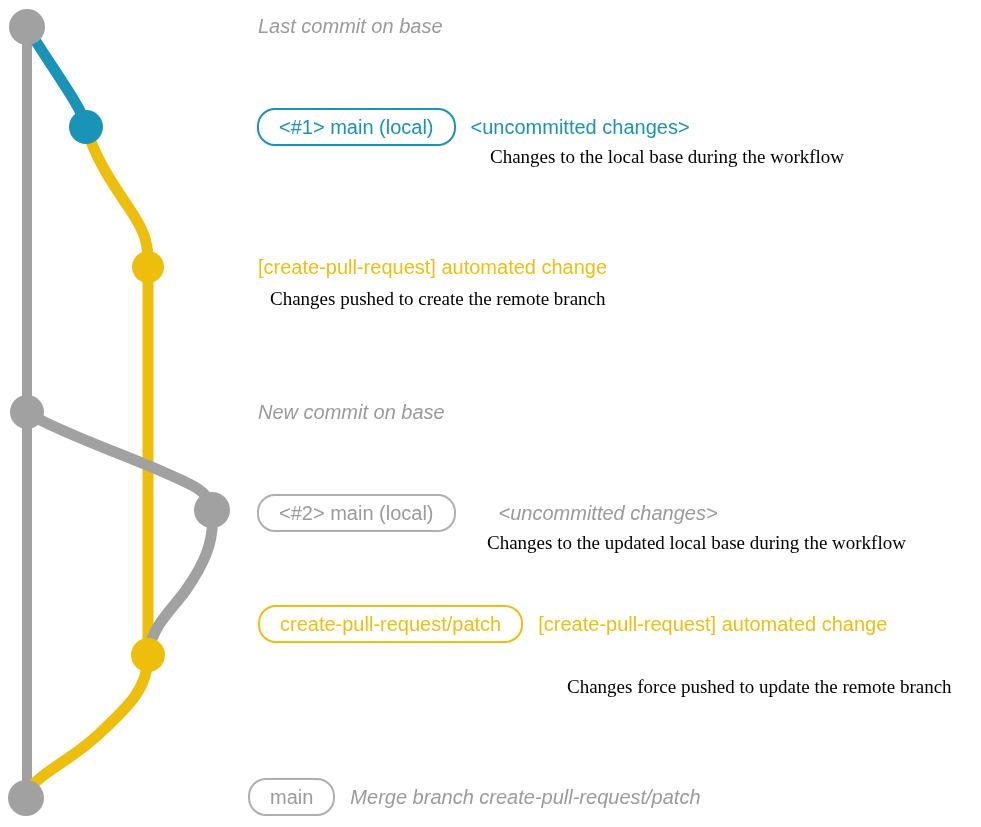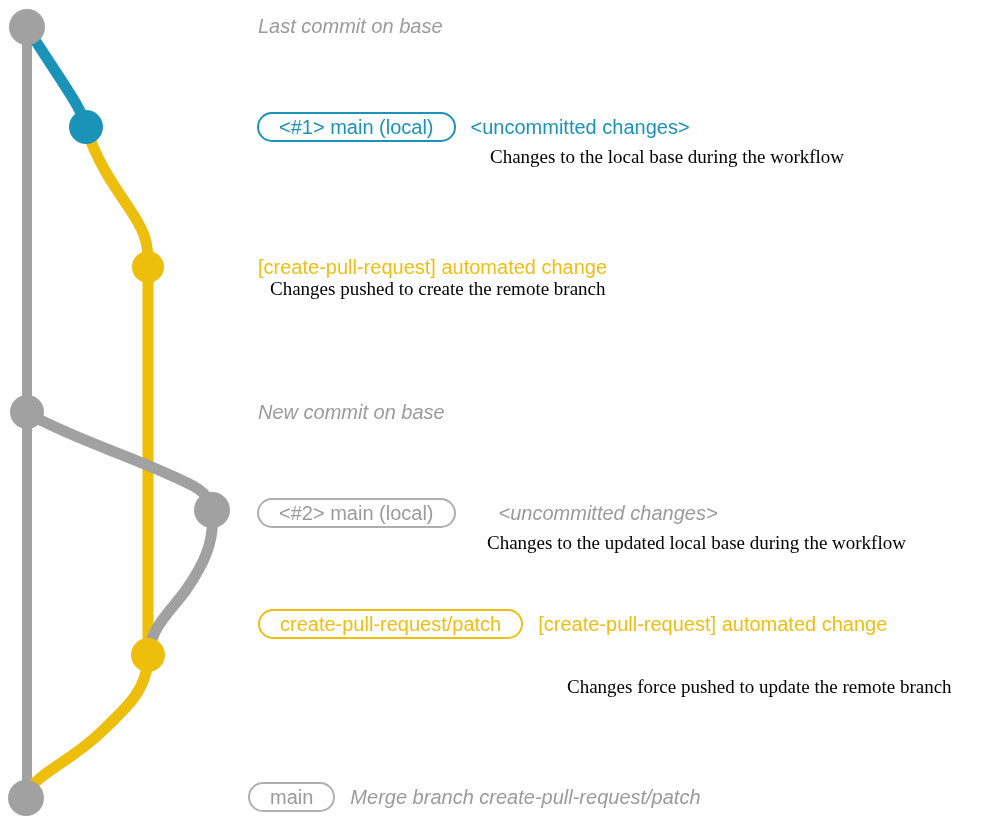--- a/index.html
+++ b/index.html
@@ -34,21 +34,21 @@
 
   .row {
     position: absolute;
     display: flex;
     align-items: center;
     gap: 15px;
     height: 38px;
   }
   .badge {
     box-sizing: border-box;
-    height: 30px;
+    height: 38px;
     display: flex;
     align-items: center;
     padding: 0 20px;
     border: 2px solid;
     border-radius: 18px;
     font-size: 20px;
     white-space: nowrap;
   }
   .badge-blue   { border-color: #1A93B8; color: #1A93B8; }
   .badge-gray   { border-color: #AFAFAF; color: #9B9B9B; }
@@ -83,21 +83,21 @@
 
   <div class="lbl gray-text" style="left:258px; top:13px;">Last commit on base</div>
 
   <div class="row" style="left:257px; top:108px;">
     <div class="badge badge-blue">&lt;#1&gt; main (local)</div>
     <div class="row-title blue-text">&lt;uncommitted changes&gt;</div>
   </div>
   <div class="caption" style="left:490px; top:145px;">Changes to the local base during the workflow</div>
 
   <div class="lbl yellow-text" style="left:258px; top:254px;">[create-pull-request] automated change</div>
-  <div class="caption" style="left:270px; top:277px;">Changes pushed to create the remote branch</div>
+  <div class="caption" style="left:270px; top:287px;">Changes pushed to create the remote branch</div>
 
   <div class="lbl gray-text" style="left:258px; top:399px;">New commit on base</div>
 
   <div class="row" style="left:257px; top:494px;gap:43px;">
     <div class="badge badge-gray">&lt;#2&gt; main (local)</div>
     <div class="row-title gray-text">&lt;uncommitted changes&gt;</div>
   </div>
   <div class="caption" style="left:487px; top:531px;">Changes to the updated local base during the workflow</div>
 
   <div class="row" style="left:258px; top:605px;">

